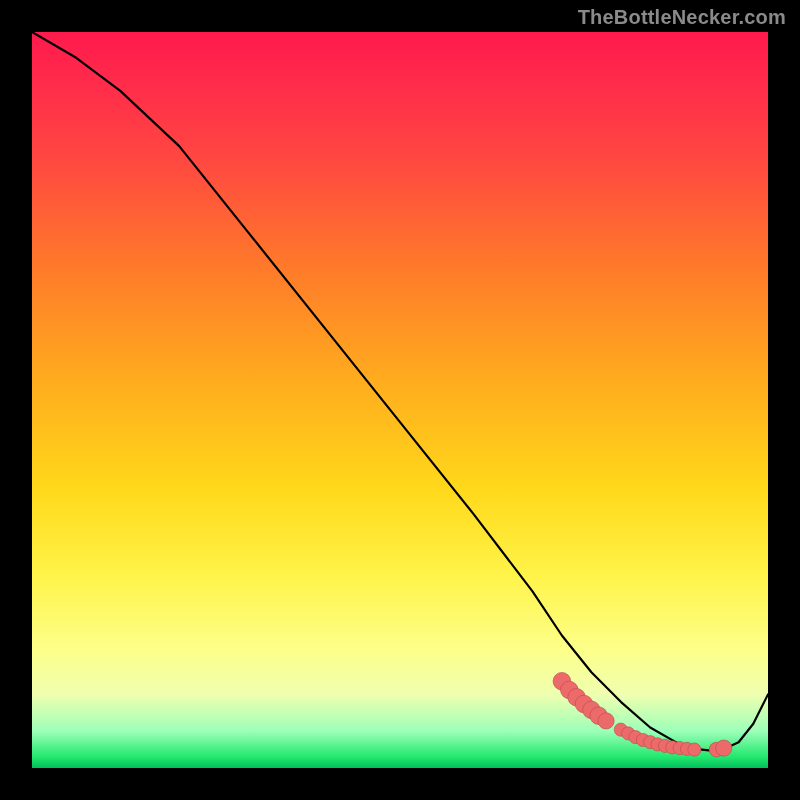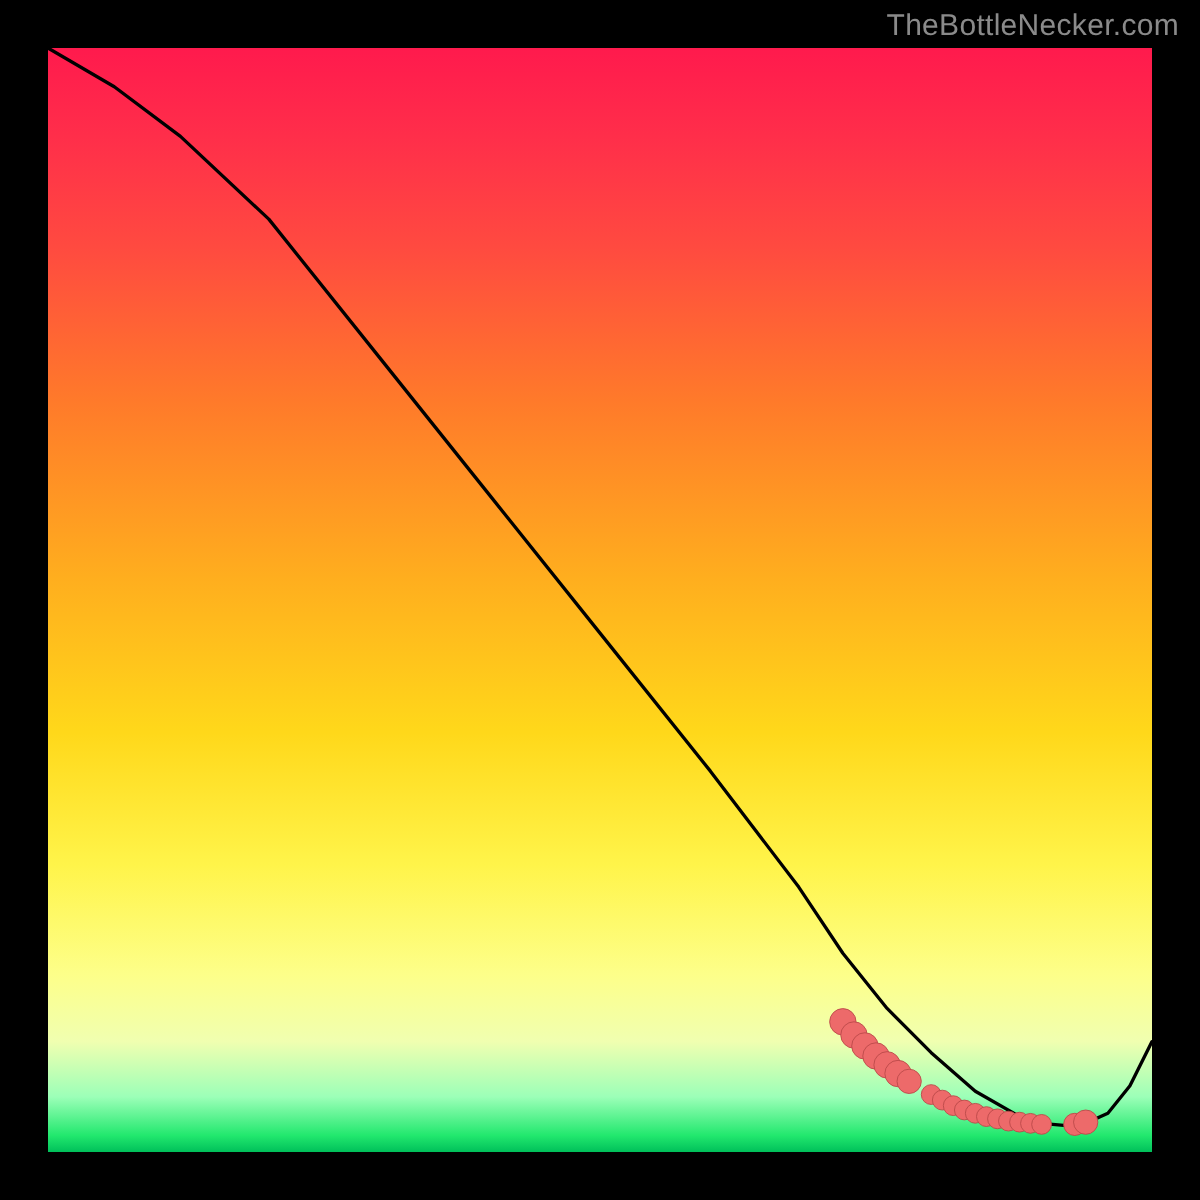--- a/index.html
+++ b/index.html
@@ -45,21 +45,21 @@
     width: 736px;
     height: 736px;
     pointer-events: none;
   }
   .watermark {
     position: absolute;
     top: 6px;
     right: 14px;
     color: #8a8a8a;
     font-size: 20px;
-    font-weight: 400;
+    font-weight: 700;
     letter-spacing: 0.2px;
     user-select: none;
   }
 </style>
 </head>
 <body>
 
 <div class="frame">
   <div class="plot">
     <svg class="curve" viewBox="0 0 736 736" preserveAspectRatio="none">

